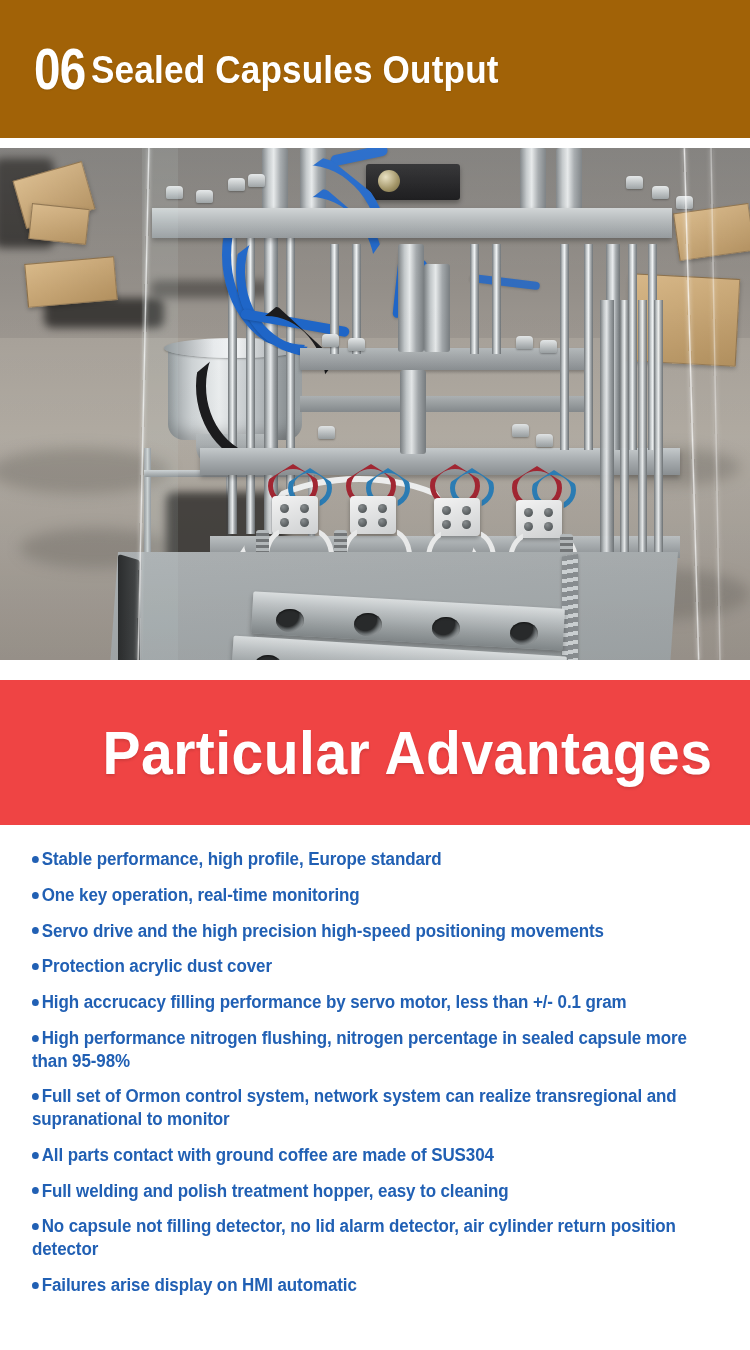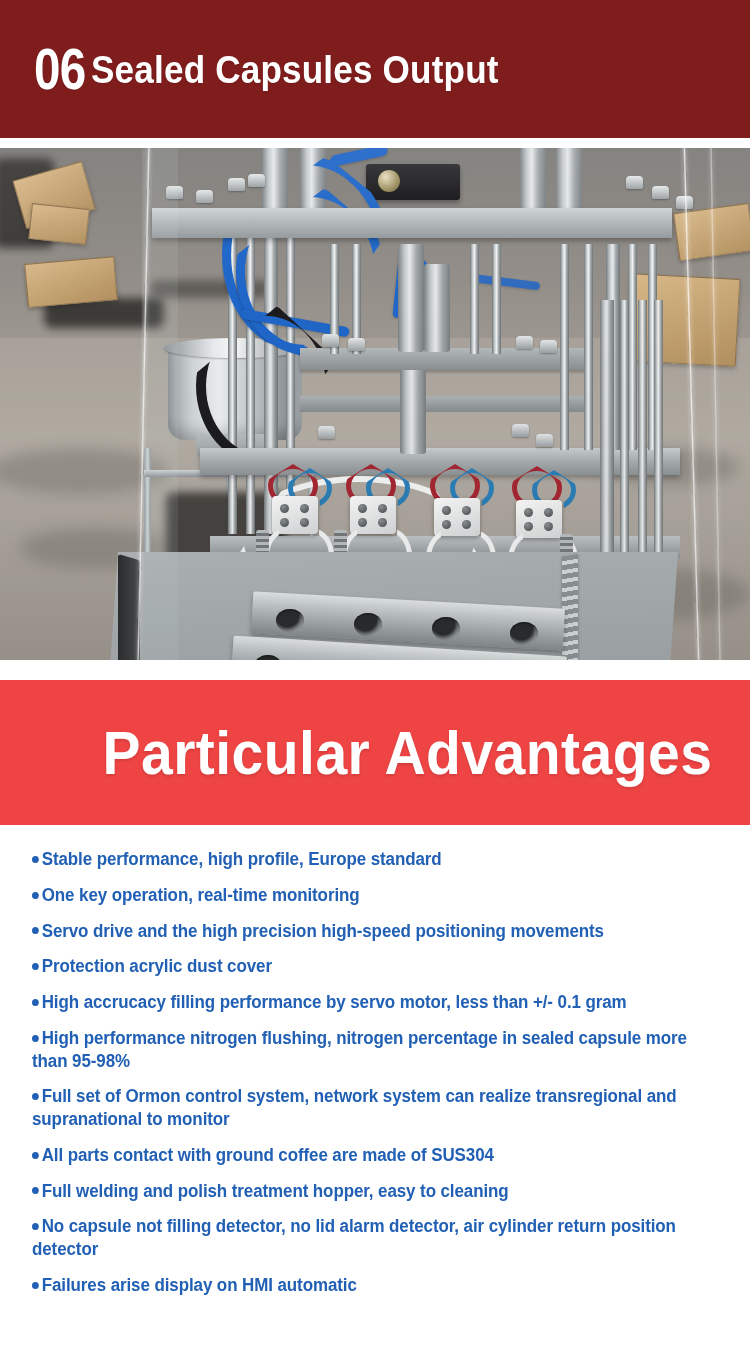--- a/index.html
+++ b/index.html
@@ -6,21 +6,21 @@
   body{
     width:750px;height:1350px;overflow:hidden;position:relative;
     font-family:"Liberation Sans","DejaVu Sans",sans-serif;
     -webkit-font-smoothing:antialiased;
   }
   .page{width:750px;height:1350px;position:relative;background:#ffffff;}
 
   
   .section-banner{
     position:absolute;left:0;top:0;width:750px;height:138px;
-    background:#7f1d1d;display:flex;align-items:center;
+    background:#a16207;display:flex;align-items:center;
   }
   .sec-num{
     color:#ffffff;font-weight:bold;font-size:58px;line-height:1;
     margin-left:34px;letter-spacing:-1px;
     transform:scaleX(.82);transform-origin:left center;
     text-shadow:0 1px 2px rgba(0,0,0,.10);
   }
   .sec-title{
     color:#ffffff;font-weight:bold;font-size:39px;line-height:1;
     margin-left:-6px;letter-spacing:.2px;

